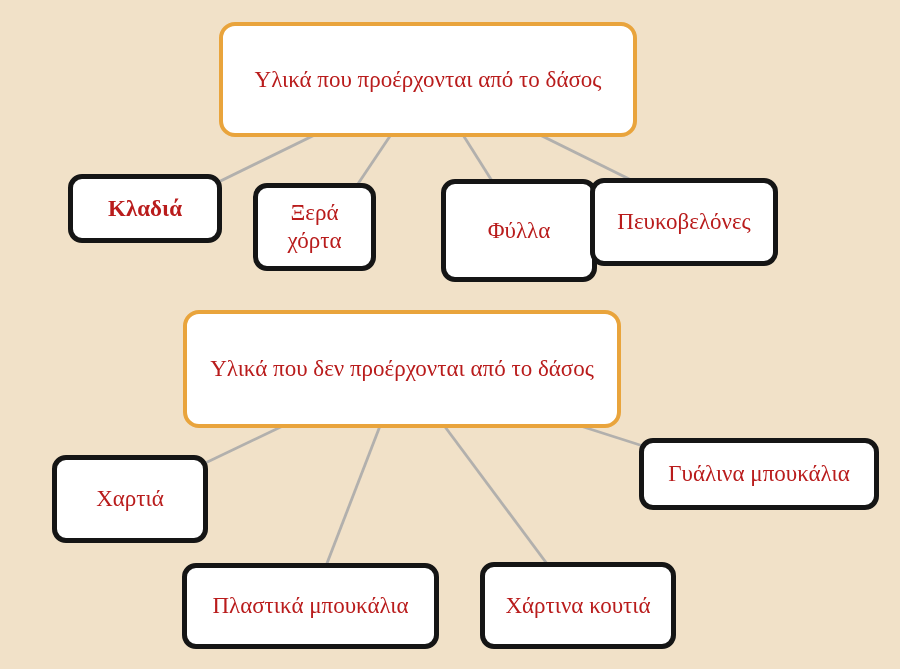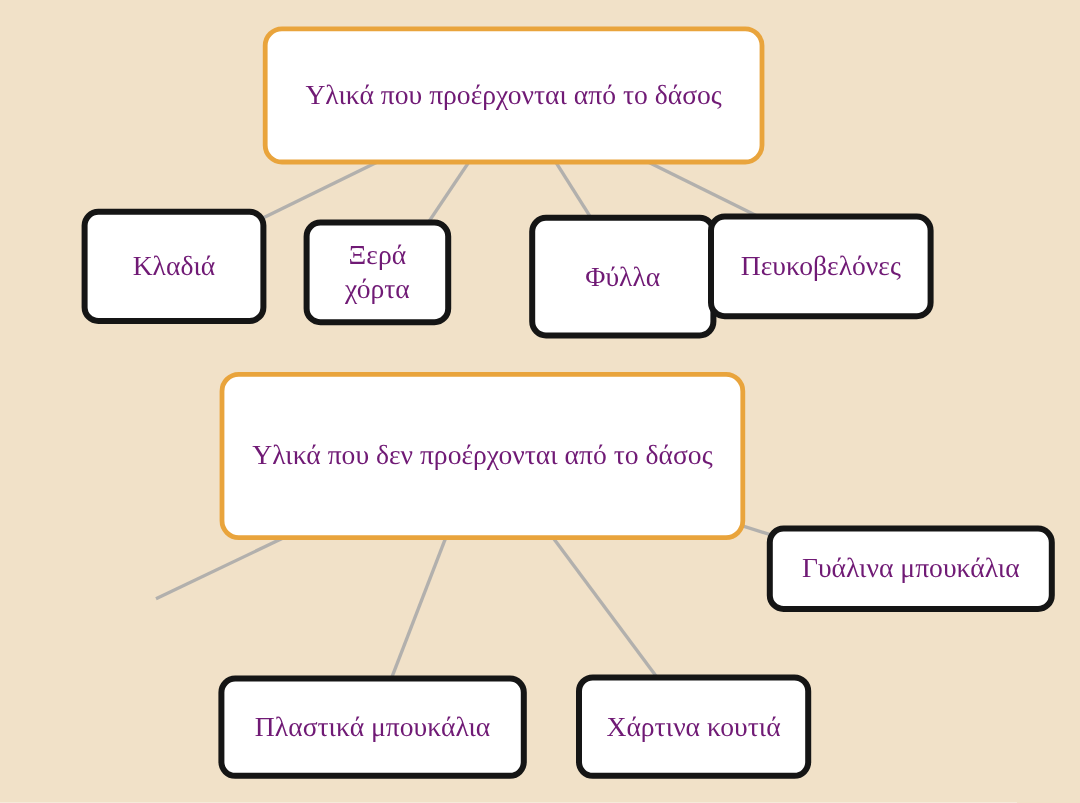--- a/index.html
+++ b/index.html
@@ -21,40 +21,40 @@
   }
   .node {
     position: absolute;
     box-sizing: border-box;
     background: #ffffff;
     display: flex;
     align-items: center;
     justify-content: center;
     text-align: center;
     z-index: 1;
-    color: #701a75;
+    color: #b91c1c;
     font-size: 23px;
     line-height: 1.2;
     padding: 4px 10px;
   }
   .node.root {
     border: 4px solid #e9a43c;
     border-radius: 16px;
   }
   .node.child {
     border: 5px solid #151515;
     border-radius: 14px;
   }
   
   .n-root0    { left: 219px; top: 22px;  width: 418px; height: 115px; }
-  .n-c0-0     { left: 68px;  top: 174px; width: 154px; height: 96px;  }
+  .n-c0-0     { left: 68px;  top: 174px; width: 154px; height: 69px; font-weight: bold;  }
   .n-c0-1     { left: 253px; top: 183px; width: 123px; height: 88px;  }
   .n-c0-2     { left: 441px; top: 179px; width: 156px; height: 103px;  }
   .n-c0-3     { left: 590px; top: 178px; width: 188px; height: 88px; font-family: Liberation Serif, serif;  }
-  .n-root1    { left: 183px; top: 310px; width: 438px; height: 140px; text-align: right; }
+  .n-root1    { left: 183px; top: 310px; width: 438px; height: 118px; text-align: right; }
   .n-c1-0     { left: 52px;  top: 455px; width: 156px; height: 88px;  }
   .n-c1-1     { left: 182px; top: 563px; width: 257px; height: 86px;  }
   .n-c1-2     { left: 480px; top: 562px; width: 196px; height: 87px;  }
   .n-c1-3     { left: 639px; top: 438px; width: 240px; height: 72px;  }
 </style>
 </head>
 <body>
 
 <div id="canvas">
 
@@ -81,20 +81,23 @@
   <div class="node child n-c0-2">
     <span>Φύλλα</span>
   </div>
   <div class="node child n-c0-3">
     <span>Πευκοβελόνες</span>
   </div>
 
   <div class="node root n-root1">
     <span>Υλικά που δεν προέρχονται από το δάσος</span>
   </div>
+  <div class="node child n-c1-0">
+    <span>Χαρτιά</span>
+  </div>
   <div class="node child n-c1-1">
     <span>Πλαστικά μπουκάλια</span>
   </div>
   <div class="node child n-c1-2">
     <span>Χάρτινα κουτιά</span>
   </div>
   <div class="node child n-c1-3">
     <span>Γυάλινα μπουκάλια</span>
   </div>
 

